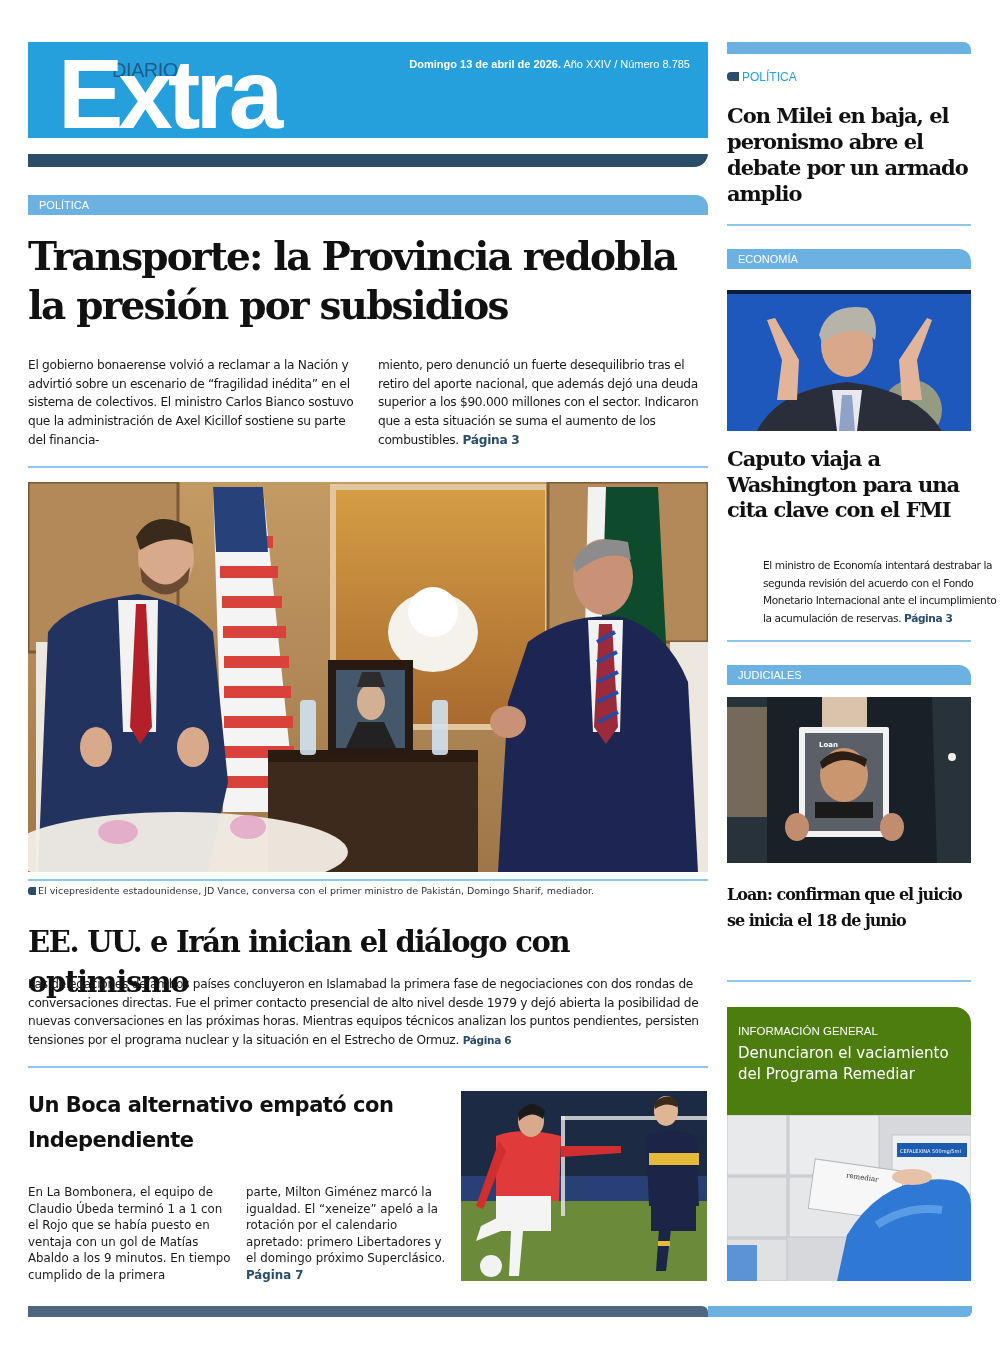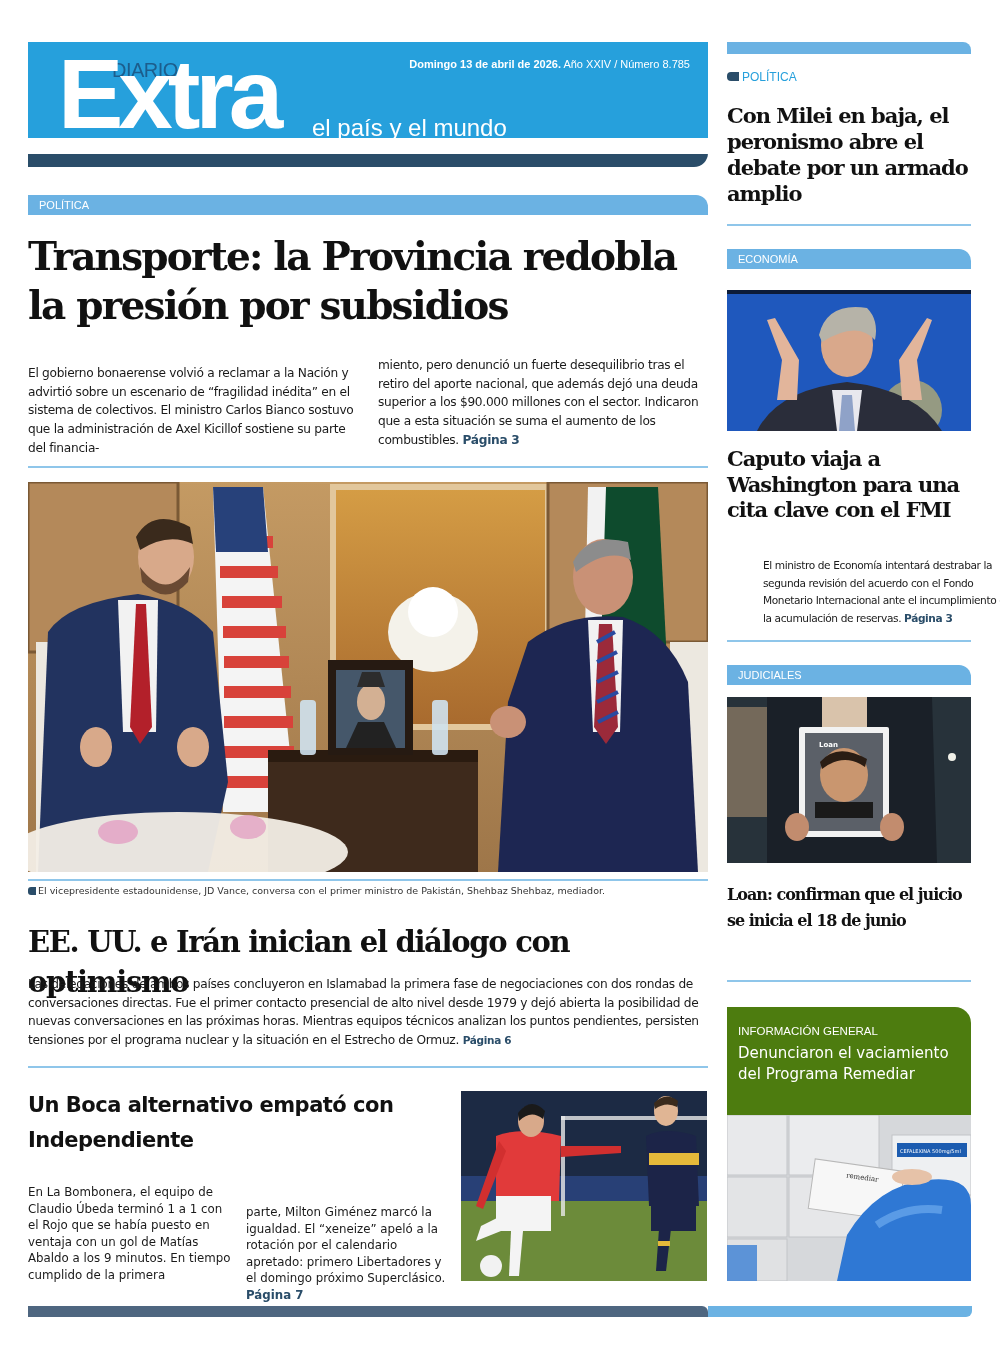--- a/index.html
+++ b/index.html
@@ -21,34 +21,34 @@
   .section-bar { height: 20px; background: #6bb2e3; border-top-right-radius: 12px; color: #ffffff; font-family: "Liberation Sans", sans-serif; font-size: 11px; padding-left: 11px; line-height: 21px; }
 
   .serif-head { font-family: "DejaVu Serif", serif; font-weight: bold; color: #111; letter-spacing: -1px; }
   .body-text { font-family: "DejaVu Sans", sans-serif; font-size: 12.2px; line-height: 18.7px; color: #1a1a1a; letter-spacing: -0.3px; }
   .page-ref { color: #2a4d69; font-weight: bold; }
 
   .rule { height: 2px; background: #8fc6ea; }
 
   
   .lead-title { left: 28px; top: 232px; width: 690px; font-size: 39px; line-height: 49px; letter-spacing: -1.8px; }
-  .lead-col1 { left: 28px; top: 356px; width: 330px; margin-top: 8px; }
+  .lead-col1 { left: 28px; top: 356px; width: 330px; }
   .lead-col2 { left: 378px; top: 356px; width: 330px; }
 
   
   .main-photo { left: 28px; top: 482px; width: 680px; height: 390px; overflow: hidden; background: #b89364; }
   .caption { left: 28px; top: 885px; width: 680px; font-family: "DejaVu Sans", sans-serif; font-size: 9.5px; color: #333; }
   .caption .sq { display: inline-block; width: 8px; height: 8px; background: #2a4d69; border-radius: 3px 0 0 3px; margin-right: 2px; vertical-align: -1px; }
 
   .iran-title { left: 28px; top: 922px; width: 700px; font-size: 29px; line-height: 40px; letter-spacing: -1.3px; }
   .iran-body { left: 28px; top: 975px; width: 680px; font-size: 12.2px; line-height: 18.7px; }
 
   .boca-title { left: 28px; top: 1088px; width: 430px; font-family: "DejaVu Sans", sans-serif; font-size: 21px; line-height: 35px; color: #111; letter-spacing: -0.5px; }
   .boca-col1 { left: 28px; top: 1184px; width: 205px; font-size: 11.8px; line-height: 16.6px; letter-spacing: 0; }
-  .boca-col2 { left: 246px; top: 1184px; width: 205px; font-size: 11.8px; line-height: 16.6px; letter-spacing: 0; margin-top: 20px; }
+  .boca-col2 { left: 246px; top: 1184px; width: 205px; font-size: 11.8px; line-height: 16.6px; letter-spacing: 0; }
   .boca-photo { left: 461px; top: 1091px; width: 246px; height: 190px; overflow: hidden; background: #24344a; }
 
   
   .rc-topbar { left: 727px; top: 42px; width: 244px; height: 12px; background: #6bb2e3; border-top-right-radius: 8px; border-top-left-radius: 0; }
   .rc-kicker { left: 727px; top: 70px; font-family: "Liberation Sans", sans-serif; font-size: 12px; color: #26a0dc; }
   .rc-kicker .sq { display: inline-block; width: 12px; height: 9px; background: #2a4d69; border-radius: 4px 0 0 4px; margin-right: 3px; vertical-align: -0px; }
   .rc-title1 { left: 727px; top: 103px; width: 250px; font-size: 21px; line-height: 26px; letter-spacing: -1px; }
   .rc-rule1 { left: 727px; top: 224px; width: 244px; }
   .rc-eco-bar { left: 727px; top: 249px; width: 244px; }
   .rc-eco-photo { left: 727px; top: 290px; width: 244px; height: 141px; overflow: hidden; background: #1d55b9; }
@@ -69,21 +69,20 @@
   .footer-bar .light { position: absolute; left: 680px; top: 0; width: 264px; height: 11px; background: #6bb2e3; border-bottom-right-radius: 6px; }
 
   svg { display: block; }
 </style>
 </head>
 <body>
 
 <div class="abs masthead">
   <span class="diario">DIARIO</span>
   <span class="extra">Extra</span>
-  <span class="tagline">el país y el mundo</span>
   <span class="dateline"><b>Domingo 13 de abril de 2026.</b><span> Año XXIV / Número 8.785</span></span>
 </div>
 <div class="abs mast-bar"></div>
 
 <div class="abs section-bar" style="left:28px; top:195px; width:680px;">POLÍTICA</div>
 <h1 class="abs serif-head lead-title">Transporte: la Provincia redobla la presión por subsidios</h1>
 <p class="abs body-text lead-col1">El gobierno bonaerense volvió a reclamar a la Nación y advirtió sobre un escenario de “fragilidad inédita” en el sistema de colectivos. El ministro Carlos Bianco sostuvo que la administración de Axel Kicillof sostiene su parte del financia-</p>
 <p class="abs body-text lead-col2"><span>miento, pero denunció un fuerte desequilibrio tras el retiro del aporte nacional, que además dejó una deuda superior a los $90.000 millones con el sector. Indicaron que a esta situación se suma el aumento de los combustibles. </span><span class="page-ref">Página 3</span></p>
 <div class="abs rule" style="left:28px; top:466px; width:680px;"></div>
 
@@ -152,21 +151,21 @@
       <ellipse cx="575" cy="95" rx="30" ry="38" fill="#c99176"></ellipse>
       <path d="M545 80 Q560 50 600 60 L603 78 Q580 65 548 90 Z" fill="#8c8c8c"></path>
       <ellipse cx="480" cy="240" rx="18" ry="16" fill="#c99176"></ellipse>
     </g>
 
     <ellipse cx="150" cy="370" rx="170" ry="40" fill="#f3eee6" opacity="0.95"></ellipse>
     <ellipse cx="90" cy="350" rx="20" ry="12" fill="#e3a6c6" opacity="0.9"></ellipse>
     <ellipse cx="220" cy="345" rx="18" ry="12" fill="#e3a6c6" opacity="0.85"></ellipse>
   </svg>
 </div>
-<div class="abs caption"><span class="sq"></span><span>El vicepresidente estadounidense, JD Vance, conversa con el primer ministro de Pakistán, Shehbaz Shehbaz, mediador.</span></div>
+<div class="abs caption"><span class="sq"></span><span>El vicepresidente estadounidense, JD Vance, conversa con el primer ministro de Pakistán, Domingo Sharif, mediador.</span></div>
 <div class="abs rule" style="left:28px; top:879px; width:680px;"></div>
 
 <h2 class="abs serif-head iran-title">EE. UU. e Irán inician el diálogo con optimismo</h2>
 <p class="abs body-text iran-body"><span>Las delegaciones de ambos países concluyeron en Islamabad la primera fase de negociaciones con dos rondas de conversaciones directas. Fue el primer contacto presencial de alto nivel desde 1979 y dejó abierta la posibilidad de nuevas conversaciones en las próximas horas. Mientras equipos técnicos analizan los puntos pendientes, persisten tensiones por el programa nuclear y la situación en el Estrecho de Ormuz. </span><span class="page-ref" style="font-size:10.5px;">Página 6</span></p>
 <div class="abs rule" style="left:28px; top:1066px; width:680px;"></div>
 
 <h2 class="abs boca-title">Un Boca alternativo empató con Independiente</h2>
 <p class="abs body-text boca-col1">En La Bombonera, el equipo de Claudio Úbeda terminó 1 a 1 con el Rojo que se había puesto en ventaja con un gol de Matías Abaldo a los 9 minutos. En tiempo cumplido de la primera</p>
 <p class="abs body-text boca-col2"><span>parte, Milton Giménez marcó la igualdad. El “xeneize” apeló a la rotación por el calendario apretado: primero Libertadores y el domingo próximo Superclásico. </span><span class="page-ref">Página 7</span></p>
 <div class="abs boca-photo" title="Jugadores de Independiente y Boca disputando el balón">

